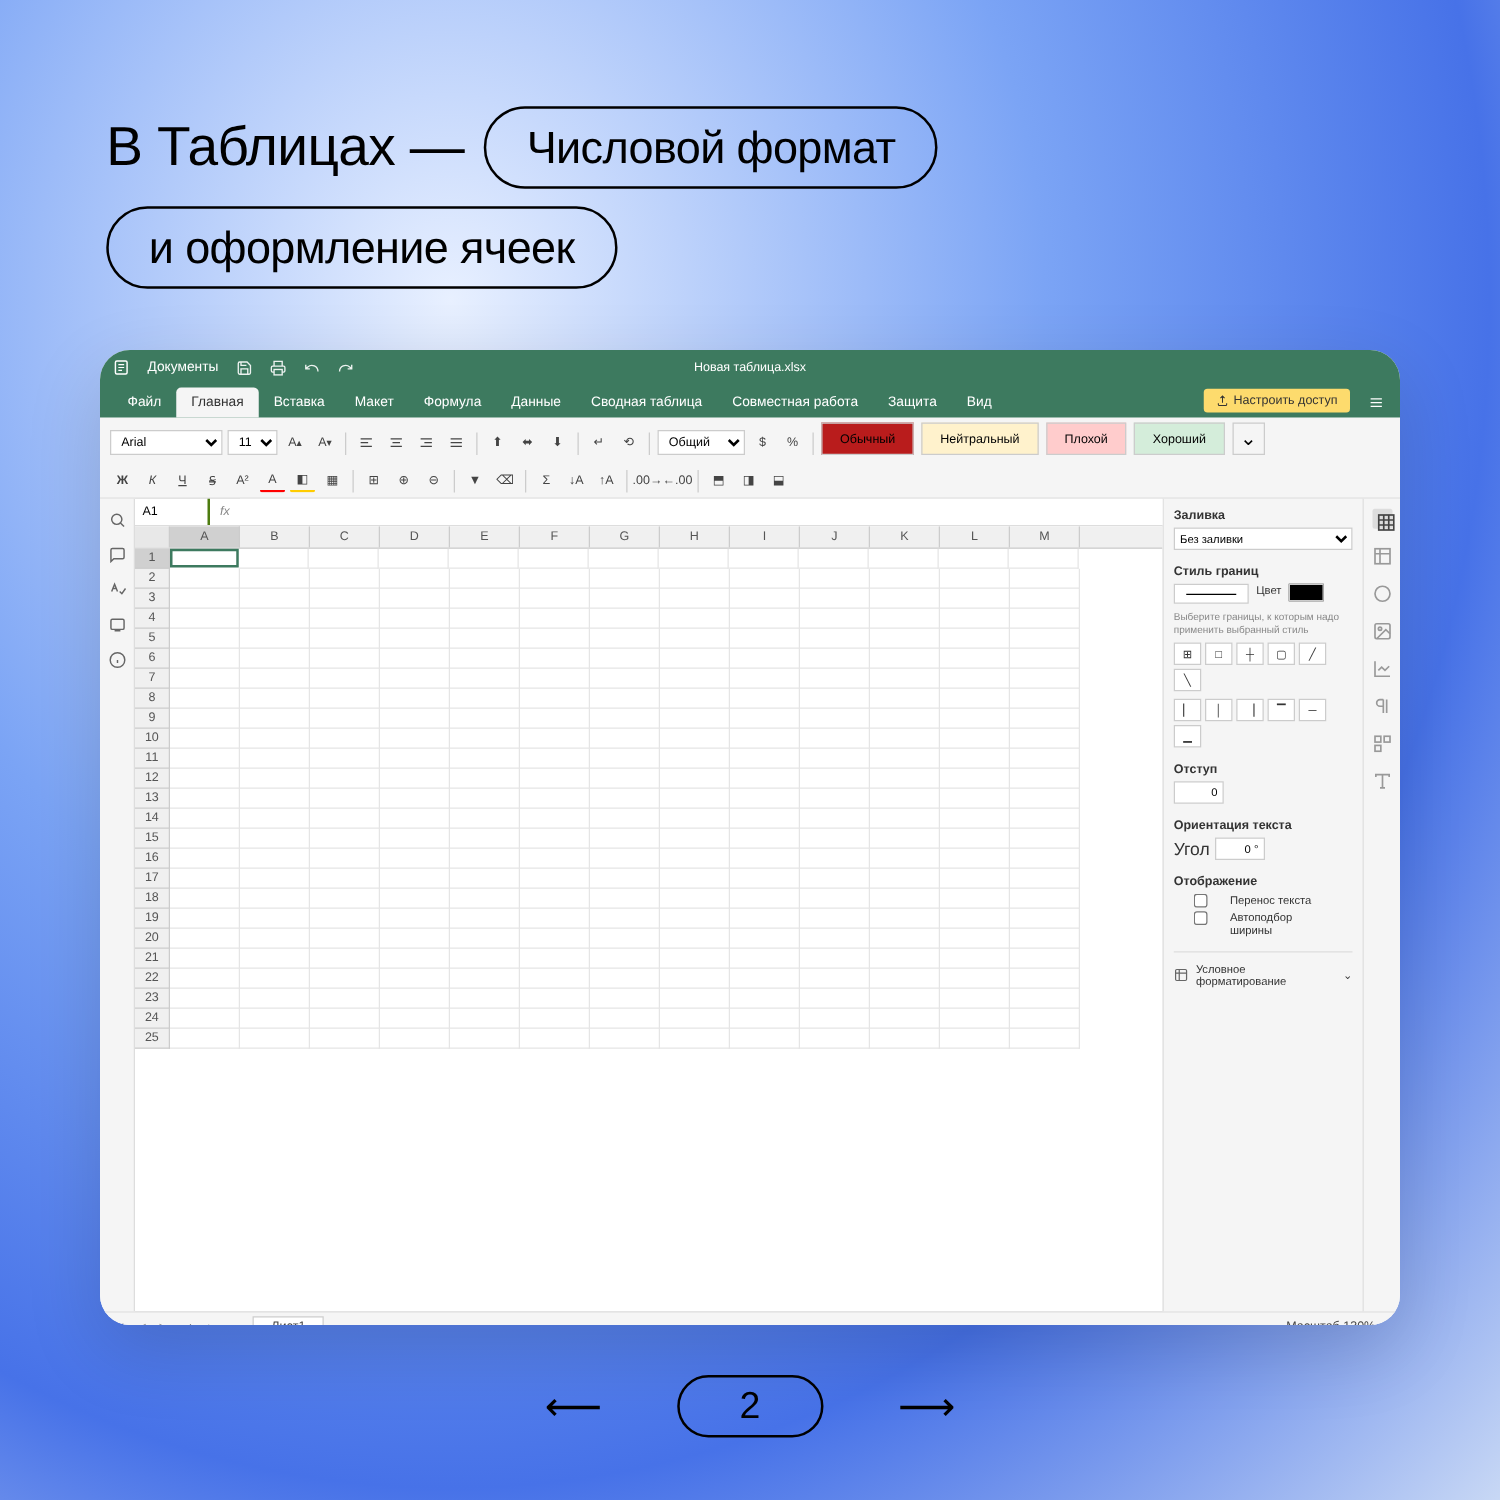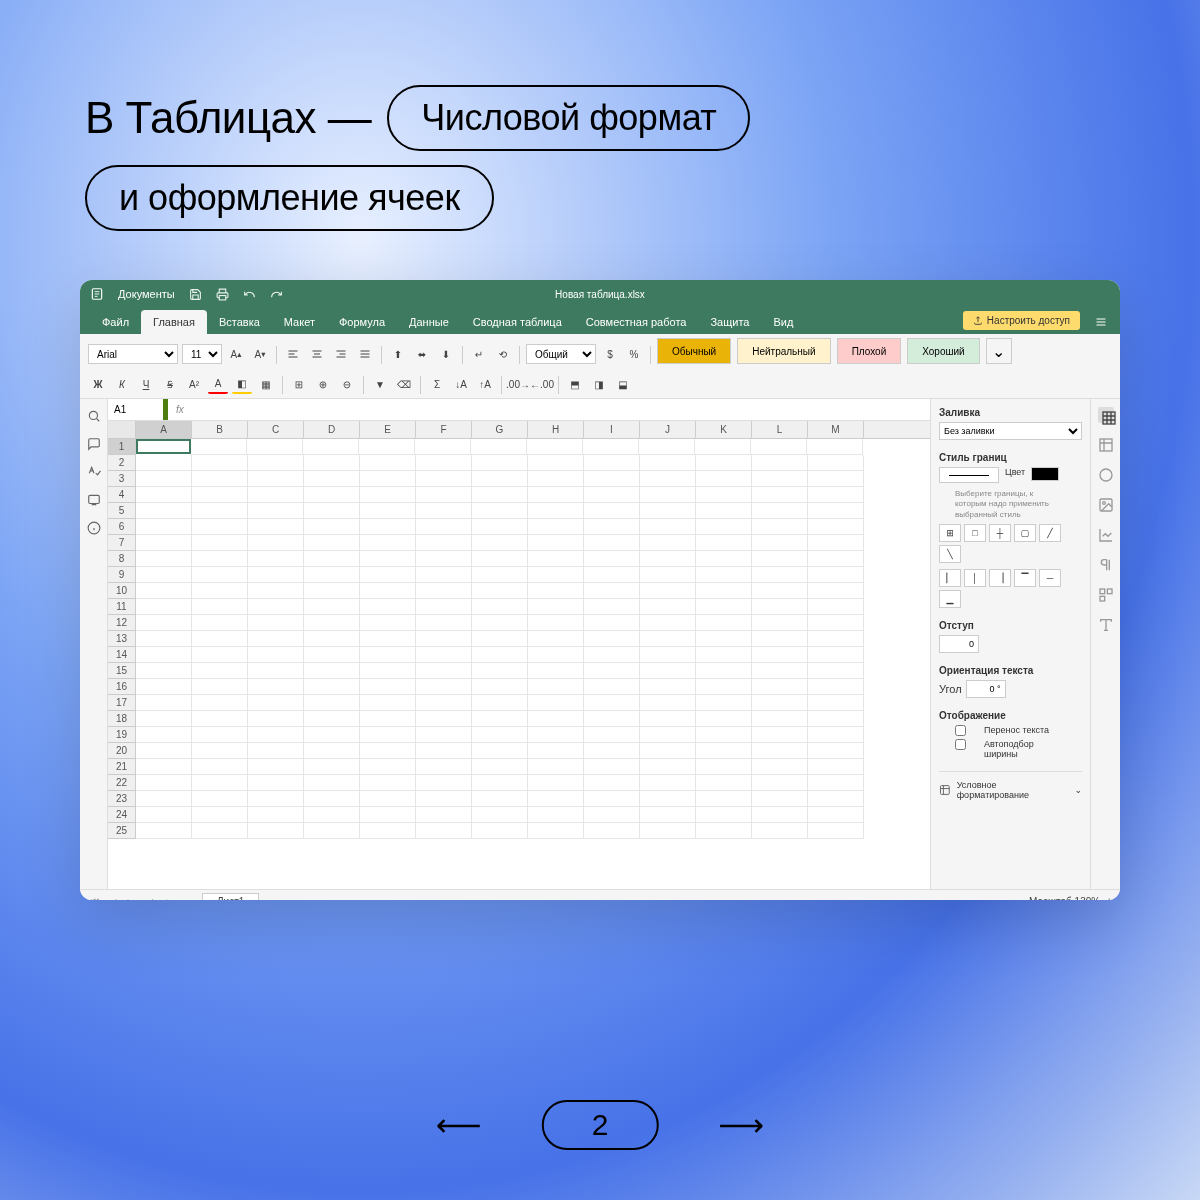--- a/index.html
+++ b/index.html
@@ -1,67 +1,67 @@
 <!DOCTYPE html>
 <html><head>
 <meta charset="utf-8">
 <style>
 *{box-sizing:border-box;margin:0;padding:0;font-family:Arial,sans-serif}
 body{width:1200px;height:1200px;background:radial-gradient(ellipse at 30% 20%,#e8f0ff 0%,#7ba4f5 40%,#4772e8 70%,#c8d8f5 100%);position:relative;overflow:hidden}
 .headline{position:absolute;top:85px;left:85px}
 .headline-row{display:flex;align-items:center;gap:16px;margin-bottom:14px}
 .headline-text{font-size:44px;font-weight:400;color:#000;letter-spacing:-0.5px}
 .pill{border:2px solid #000;border-radius:40px;padding:10px 32px;font-size:36px;letter-spacing:-0.5px}
-.app-window{position:absolute;top:280px;left:80px;width:1040px;height:620px;background:#fff;border-radius:12px;overflow:hidden;box-shadow:0 20px 60px rgba(0,0,0,0.15)}
+.app-window{position:absolute;top:280px;left:80px;width:1040px;height:780px;background:#fff;border-radius:24px;overflow:hidden;box-shadow:0 20px 60px rgba(0,0,0,0.15)}
 .titlebar{height:28px;background:#3d7a5f;display:flex;align-items:center;color:#fff;font-size:11px;padding:0 10px;position:relative}
 .titlebar-left{display:flex;align-items:center;gap:14px}
 .doc-icon{width:14px;height:14px;display:inline-block}
 .titlebar-title{position:absolute;left:50%;transform:translateX(-50%);font-size:10px}
 .tb-icon{width:13px;height:13px;opacity:0.9}
 .menubar{height:26px;background:#3d7a5f;display:flex;align-items:flex-end;padding:0 10px;position:relative}
 .menu-item{color:#fff;font-size:11px;padding:6px 12px;cursor:pointer}
 .menu-item.active{background:#f5f5f5;color:#333;border-radius:4px 4px 0 0}
 .share-btn{position:absolute;right:40px;top:3px;background:#fddb6d;color:#333;font-size:10px;padding:4px 10px;border-radius:3px;display:flex;align-items:center;gap:4px}
 .burger{position:absolute;right:12px;top:8px;color:#fff}
 .toolbar{background:#f5f5f5;border-bottom:1px solid #ddd;padding:4px 8px;display:flex;align-items:center;gap:6px;flex-wrap:wrap}
 .toolbar-row{display:flex;align-items:flex-end;gap:4px;width:100%;min-height:24px}
 .tb-select{height:20px;font-size:10px;border:1px solid #ccc;background:#fff;padding:0 4px}
 .tb-btn{width:20px;height:20px;display:flex;align-items:center;justify-content:center;font-size:10px;color:#444;cursor:pointer;border-radius:2px}
 .tb-sep{width:1px;height:18px;background:#ccc;margin:0 2px}
 .style-box{height:26px;padding:0 14px;font-size:10px;display:flex;align-items:center;border:1px solid #ccc;margin-right:2px}
-.style-normal{background:#eab308}
+.style-normal{background:#b91c1c}
 .style-neutral{background:#fff2cc}
 .style-bad{background:#ffcccc}
 .style-good{background:#d4edda}
 .style-dropdown{width:26px;height:26px;border:1px solid #ccc;display:flex;align-items:center;justify-content:center}
 .content-area{display:flex;height:calc(100% - 130px)}
 .left-rail{width:28px;background:#f5f5f5;border-right:1px solid #ddd;display:flex;flex-direction:column;align-items:center;gap:14px;padding-top:10px}
 .rail-icon{width:14px;height:14px;color:#666}
 .sheet-area{flex:1;display:flex;flex-direction:column;position:relative}
 .formula-bar{height:22px;display:flex;align-items:center;border-bottom:1px solid #ddd;font-size:10px}
-.name-box{width:60px;height:100%;border-right:5px solid #4d7c0f;padding:0 6px;display:flex;align-items:center}
+.name-box{width:60px;height:100%;border-right:2px solid #4d7c0f;padding:0 6px;display:flex;align-items:center}
 .fx{padding:0 8px;color:#888;font-style:italic}
 .grid-container{flex:1;overflow:hidden;position:relative}
 .col-headers{display:flex;height:18px;background:#f0f0f0;border-bottom:1px solid #ccc}
 .corner{width:28px;border-right:1px solid #ccc;background:#e8e8e8}
 .col-h{width:56px;text-align:center;font-size:10px;line-height:18px;border-right:1px solid #ccc;color:#555}
 .col-h.selected{background:#d0d0d0}
 .grid-body{display:flex}
 .row-headers{width:28px;background:#f0f0f0}
 .row-h{height:16px;font-size:10px;text-align:center;line-height:16px;border-bottom:1px solid #ccc;border-right:1px solid #ccc;color:#555}
 .row-h.selected{background:#d0d0d0}
 .cells{position:relative;flex:1}
 .cell-row{display:flex;height:16px}
 .cell{width:56px;height:16px;border-right:1px solid #e5e5e5;border-bottom:1px solid #e5e5e5}
 .cell.active{border:2px solid #3d7a5f;width:55px;height:15px}
 .right-panel{width:160px;background:#f5f5f5;border-left:1px solid #ddd;padding:8px;font-size:10px;color:#333;overflow-y:auto}
 .panel-section{margin-bottom:12px}
 .panel-label{font-weight:bold;font-size:10px;margin-bottom:4px}
 .panel-select{width:100%;height:18px;font-size:9px;border:1px solid #ccc;background:#fff}
-.panel-hint{font-size:8px;color:#888;margin:4px 16px;line-height:1.3}
+.panel-hint{font-size:8px;color:#888;margin:4px 0;line-height:1.3}
 .border-grid{display:flex;gap:3px;flex-wrap:wrap;margin-bottom:6px}
 .border-btn{width:22px;height:18px;border:1px solid #ccc;background:#fff;display:flex;align-items:center;justify-content:center;font-size:9px}
 .color-swatch{width:28px;height:14px;background:#000;border:1px solid #ccc}
 .spinner{display:flex;align-items:center;gap:4px}
 .spinner input{width:40px;height:18px;font-size:9px;text-align:right;border:1px solid #ccc;padding-right:4px}
 .checkbox-row{display:flex;align-items:flex-start;gap:18px;font-size:9px;margin:3px 16px}
 .checkbox-row input{width:11px;height:11px}
 .right-rail{width:30px;background:#f5f5f5;border-left:1px solid #ddd;display:flex;flex-direction:column;align-items:center;gap:14px;padding-top:8px}
 .right-rail-icon{width:16px;height:16px;color:#888}
 .right-rail-icon.active{background:#ddd;padding:3px;border-radius:2px}
@@ -699,21 +699,21 @@
       </div>
       <div class="panel-section">
         <div class="panel-label">Отступ</div>
         <div class="spinner">
             <input type="text" value="0" style="">
           </div>
       </div>
       <div class="panel-section">
         <div class="panel-label">Ориентация текста</div>
         <div class="spinner">
-          <span style="font-size:11px">Угол</span>
+          <span style="font-size:14px">Угол</span>
           <input type="text" value="0 °" style="">
         </div>
       </div>
       <div class="panel-section">
         <div class="panel-label">Отображение</div>
         <label class="checkbox-row">
             <input type="checkbox" style="">
             <span>Перенос текста</span>
           </label>
         <label class="checkbox-row">

